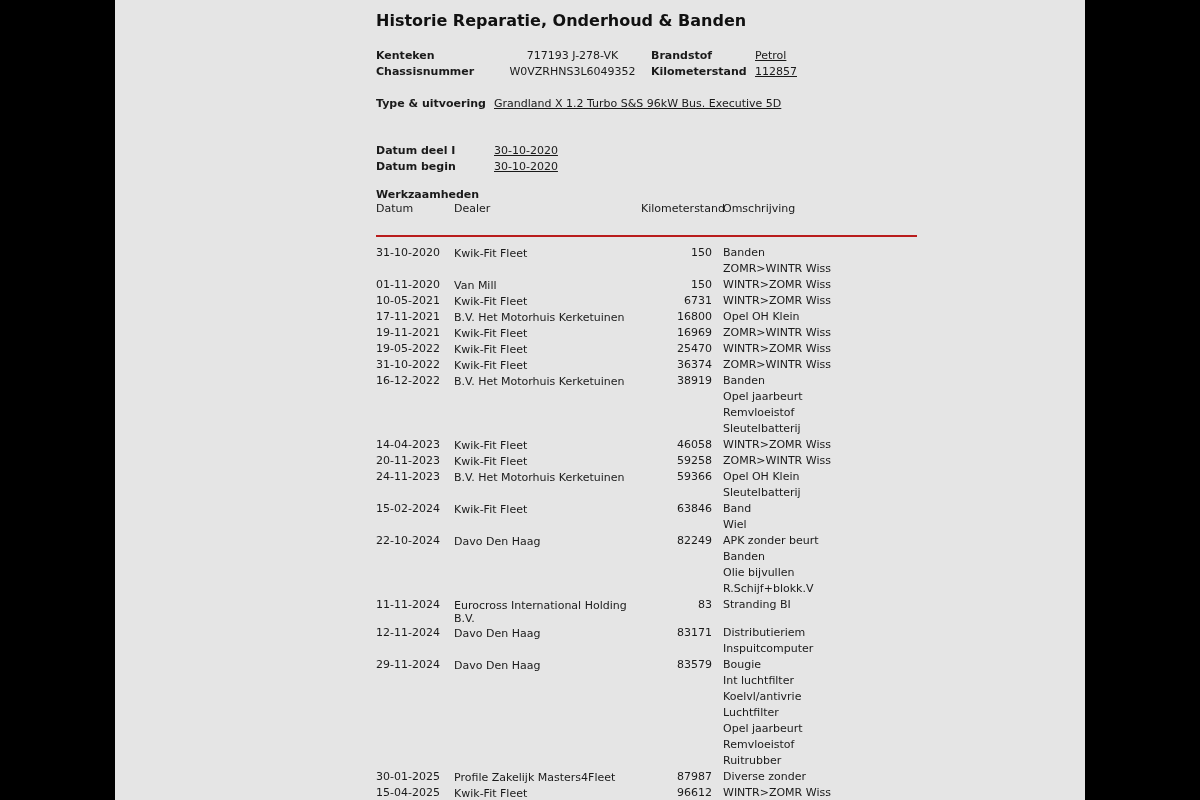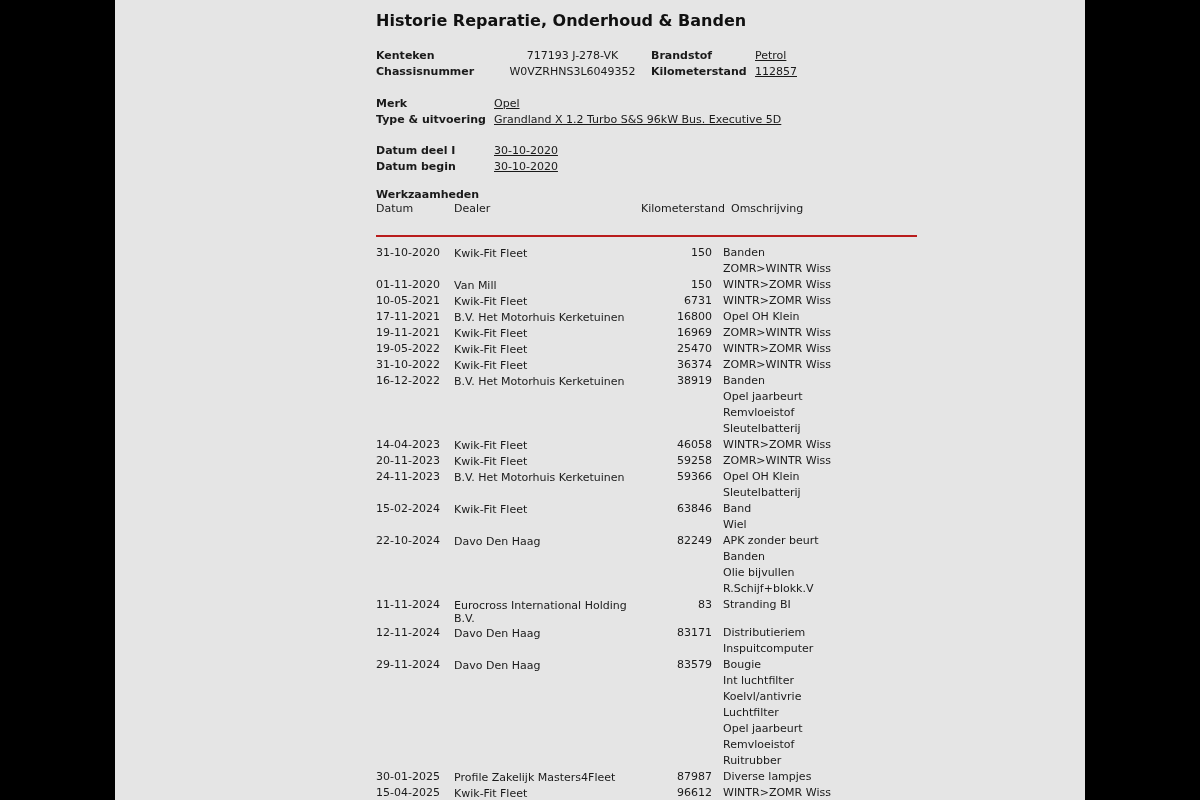--- a/index.html
+++ b/index.html
@@ -29,21 +29,21 @@
   .val2 { flex:1;text-decoration:underline; }
   .section-label { position:absolute; left:0; top:188px; font-weight:bold; white-space:nowrap; }
   .worktable { position:absolute; left:0; top:202px; width:541px; }
   .thead {
     display:flex; line-height:14px; padding-bottom:19px;
     border-bottom:2px solid #b91c1c; white-space:nowrap;
   }
   .c-datum  { width:78px; }
   .c-dealer { width:187px; }
   .c-km     { width:71px; text-align:right; }
-  .c-oms    { margin-left:19px; flex:1; }
+  .c-oms    { margin-left:11px; flex:1; }
   .tbody { padding-top:8px; }
   .entry { display:flex; align-items:flex-start; }
   .e-datum  { width:78px;  line-height:16px; white-space:nowrap; }
   .e-dealer { width:187px; line-height:13px; padding-top:2px; white-space:pre-line; }
   .e-km     { width:71px;  line-height:16px; text-align:right; white-space:nowrap; }
   .e-oms    { margin-left:11px; flex:1; line-height:16px; white-space:nowrap; }
 </style>
 </head>
 <body>
 
@@ -62,24 +62,20 @@
       <div class="info-row">
         <span class="lbl">Chassisnummer</span>
         <span class="val1">W0VZRHNS3L6049352</span>
         <span class="lbl2">Kilometerstand</span>
         <span class="val2">112857</span>
       </div>
     </div>
 
     <div class="info-block ib2">
       <div class="info-row">
-        <span class="lbl">Merk</span>
-        <span class="val2">Opel</span>
-      </div>
-      <div class="info-row">
         <span class="lbl">Type &amp; uitvoering</span>
         <span class="val2">Grandland X 1.2 Turbo S&amp;S 96kW Bus. Executive 5D</span>
       </div>
     </div>
 
     <div class="info-block ib3">
       <div class="info-row">
         <span class="lbl">Datum deel I</span>
         <span class="val2">30-10-2020</span>
       </div>
@@ -242,21 +238,21 @@
               <div>Opel jaarbeurt</div>
               <div>Remvloeistof</div>
               <div>Ruitrubber</div>
             </span>
           </div>
           <div class="entry">
             <span class="e-datum">30-01-2025</span>
             <span class="e-dealer">Profile Zakelijk Masters4Fleet</span>
             <span class="e-km">87987</span>
             <span class="e-oms">
-              <div>Diverse lampjes</div>
+              <div>Diverse zonder</div>
             </span>
           </div>
           <div class="entry">
             <span class="e-datum">15-04-2025</span>
             <span class="e-dealer">Kwik-Fit Fleet</span>
             <span class="e-km">96612</span>
             <span class="e-oms">
               <div>WINTR&gt;ZOMR Wiss</div>
             </span>
           </div>

